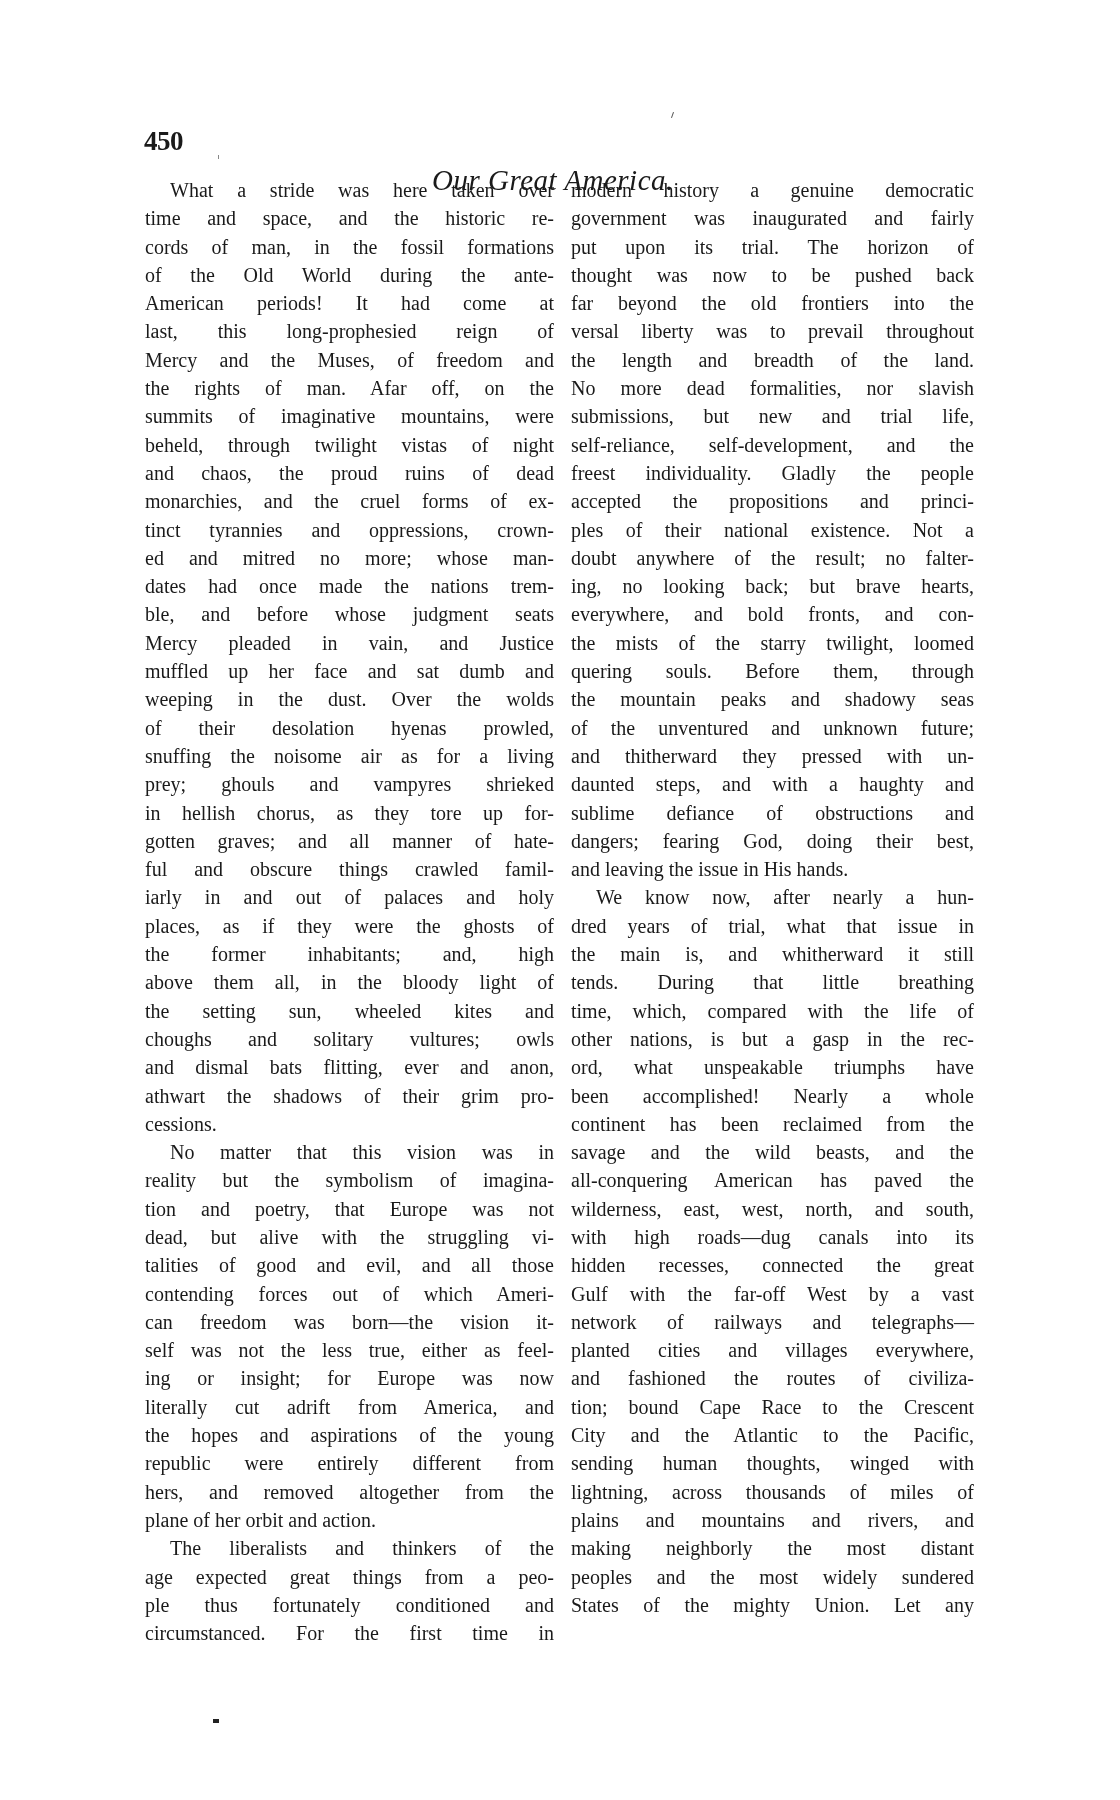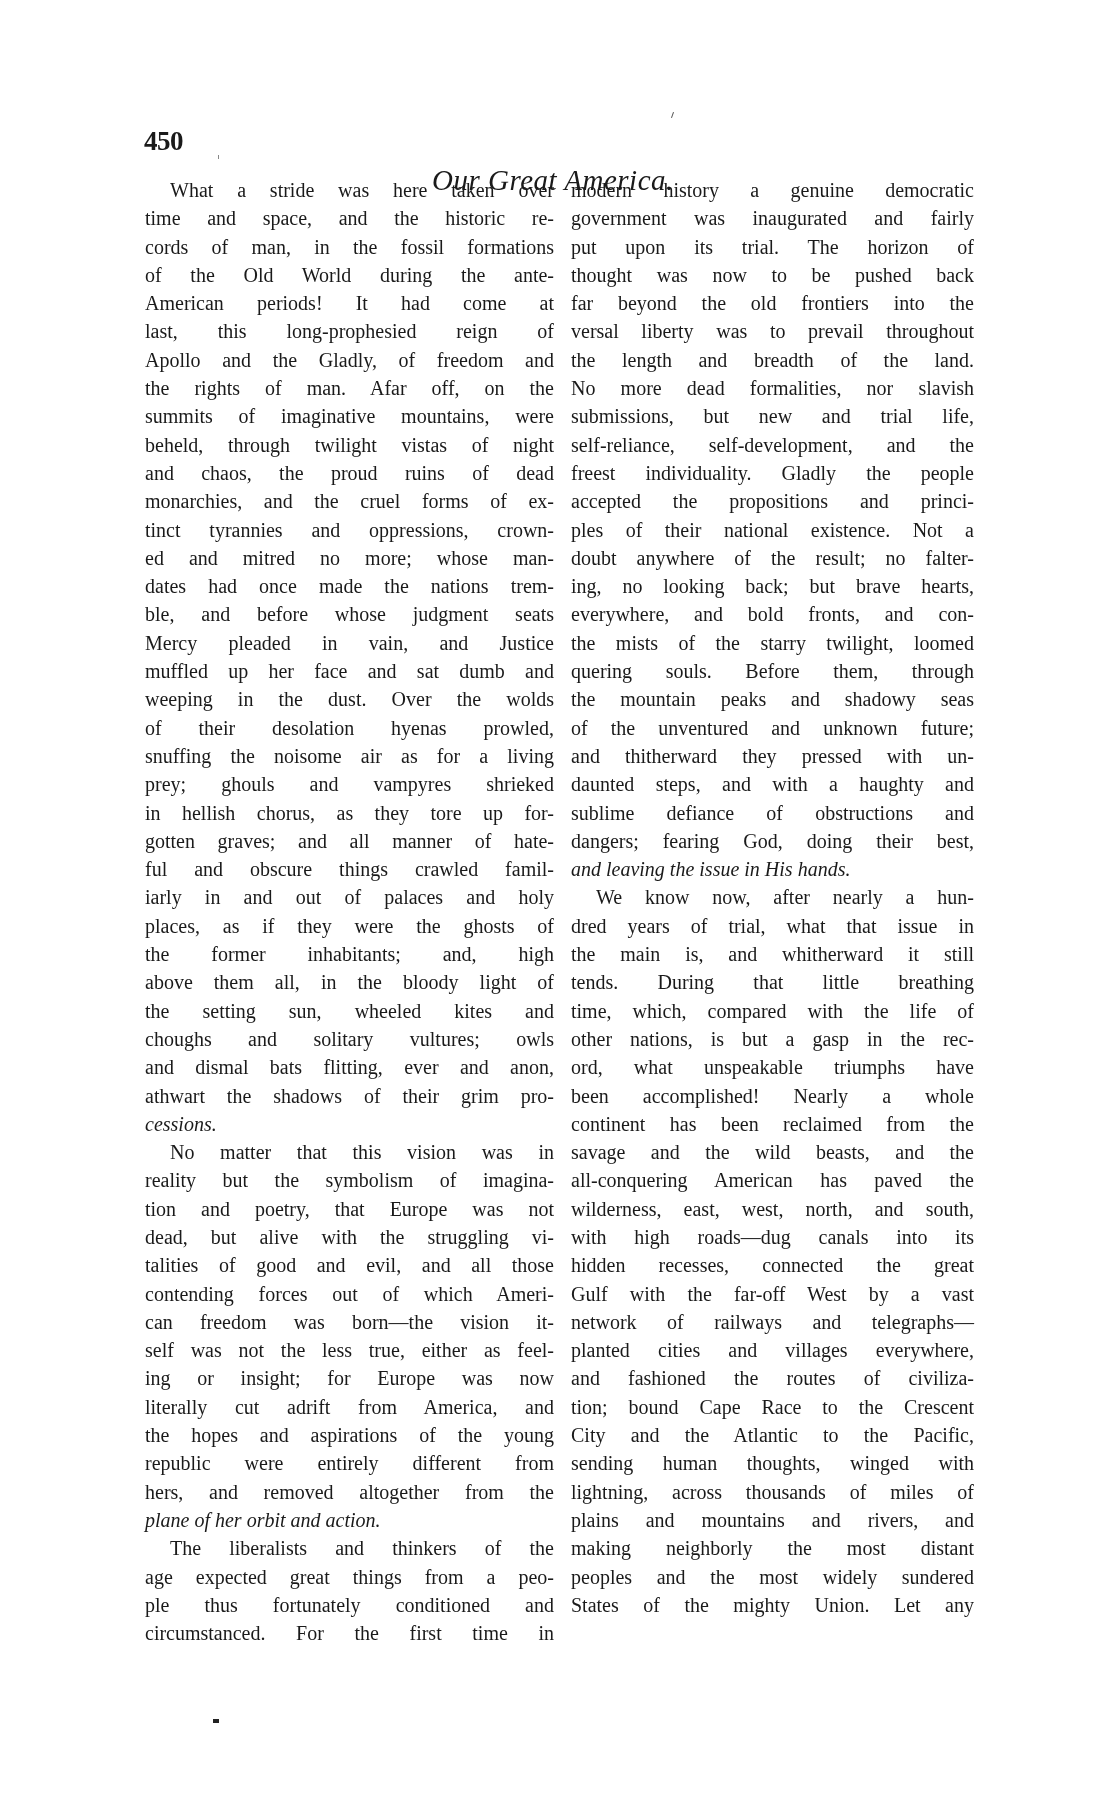--- a/index.html
+++ b/index.html
@@ -3,39 +3,39 @@
 <meta charset="utf-8">
 <style>
   html, body { margin: 0; padding: 0; background: #ffffff; }
   body { width: 1120px; height: 1800px; position: relative; overflow: hidden; font-family: "DejaVu Serif", "Liberation Serif", serif; color: #1a1a1a; }
   .page-number { position: absolute; left: 144px; top: 126px; font-family: "Liberation Serif", serif; font-size: 27px; font-weight: bold; letter-spacing: -0.5px; }
   .running-title { position: absolute; left: 432px; top: 116px; font-family: "Liberation Serif", serif; font-style: italic; font-size: 29px; letter-spacing: 0.5px; margin-top: 48px; }
   .column { position: absolute; top: 176px; font-family: "Liberation Serif", serif; font-size: 20px; line-height: 28.3px; }
   .col-left { left: 145px; width: 409px; }
   .col-right { left: 571px; width: 403px; }
   .line { display: block; white-space: nowrap; text-align: justify; text-align-last: justify; height: 28.3px; }
-  .line.last { text-align-last: left; font-style: italic; }
+  .line.last { text-align-last: left; }
   .line.indent { padding-left: 25px; }
   .speck { position: absolute; background: #222; }
 </style>
 </head>
 <body>
 
 <div>
   <div class="page-number">450</div>
   <div class="running-title">Our Great America.</div>
 
   <div class="column col-left" id="col-left">
       <span class="line indent">What a stride was here taken over</span>
       <span class="line">time and space, and the historic re-</span>
       <span class="line">cords of man, in the fossil formations</span>
       <span class="line">of the Old World during the ante-</span>
       <span class="line">American periods! It had come at</span>
       <span class="line">last, this long-prophesied reign of</span>
-      <span class="line">Apollo and the Gladly, of freedom and</span>
+      <span class="line">Mercy and the Muses, of freedom and</span>
       <span class="line">the rights of man. Afar off, on the</span>
       <span class="line">summits of imaginative mountains, were</span>
       <span class="line">beheld, through twilight vistas of night</span>
       <span class="line">and chaos, the proud ruins of dead</span>
       <span class="line">monarchies, and the cruel forms of ex-</span>
       <span class="line">tinct tyrannies and oppressions, crown-</span>
       <span class="line">ed and mitred no more; whose man-</span>
       <span class="line">dates had once made the nations trem-</span>
       <span class="line">ble, and before whose judgment seats</span>
       <span class="line">Mercy pleaded in vain, and Justice</span>

